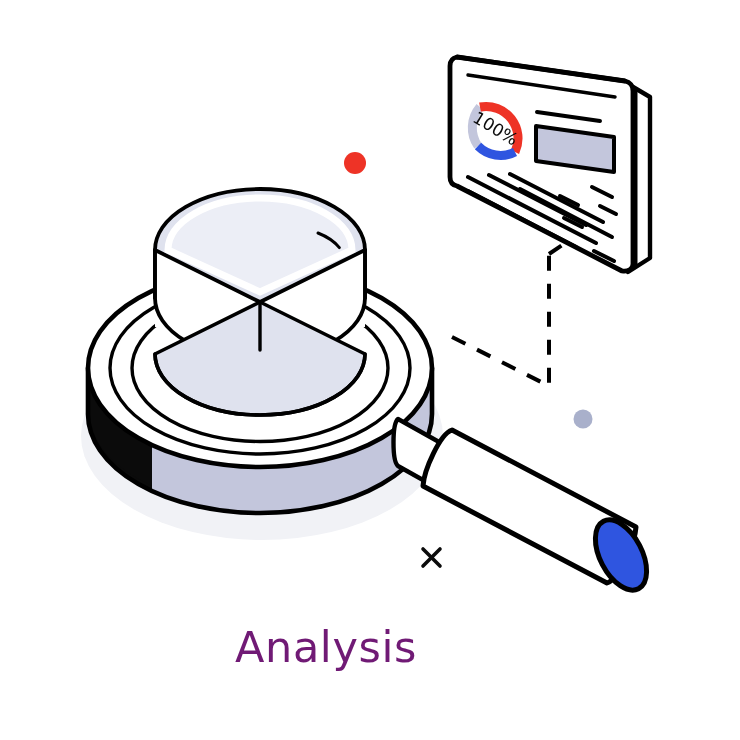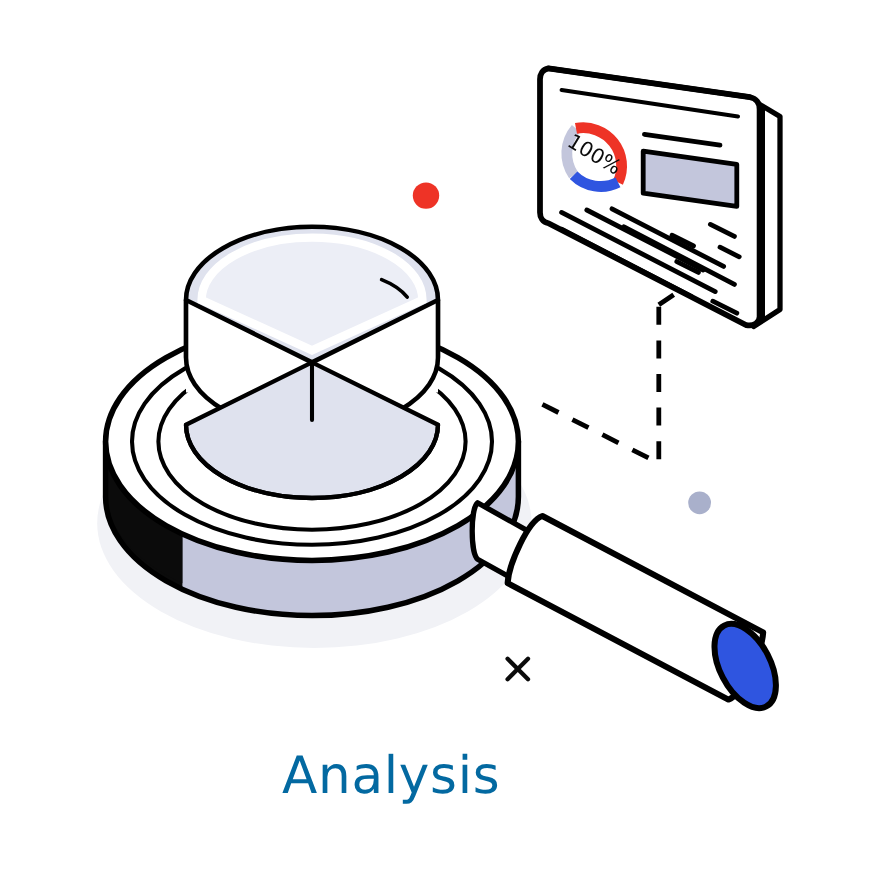--- a/index.html
+++ b/index.html
@@ -30,21 +30,21 @@
   #caption {
     position: absolute;
     left: 0;
     top: 624px;
     width: 652px;
     text-align: center;
     font-family: "DejaVu Sans", "Liberation Sans", sans-serif;
     font-size: 43px;
     font-weight: 400;
     letter-spacing: 0.6px;
-    color: #0369a1;
+    color: #701a75;
     line-height: 1.1;
     user-select: none;
   }
 </style>
 </head>
 <body>
 
 <div id="stage">
 
   <svg id="illustration" viewBox="0 0 740 740">

